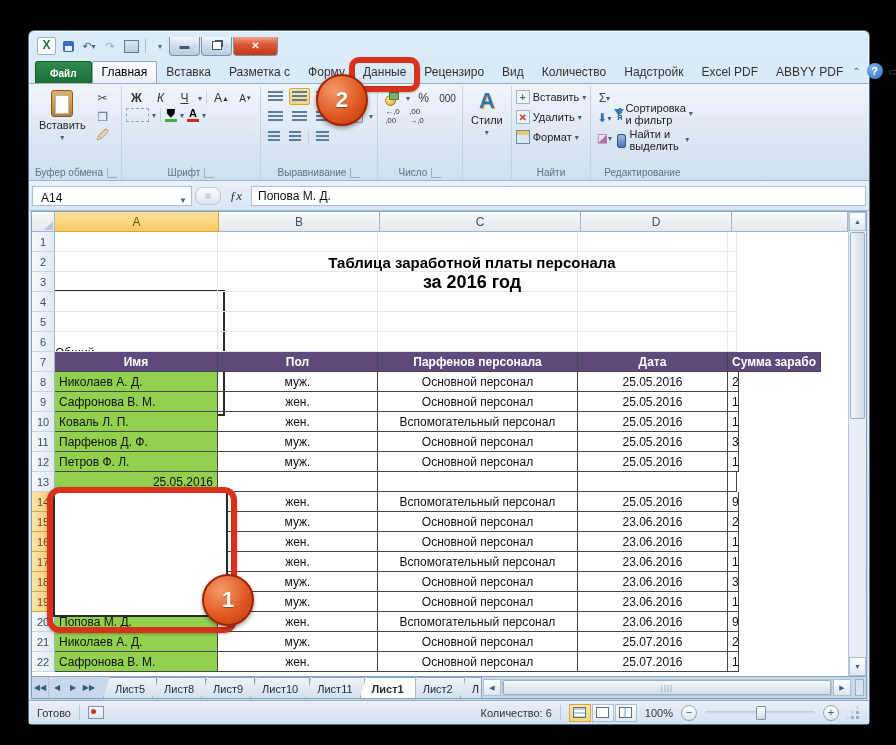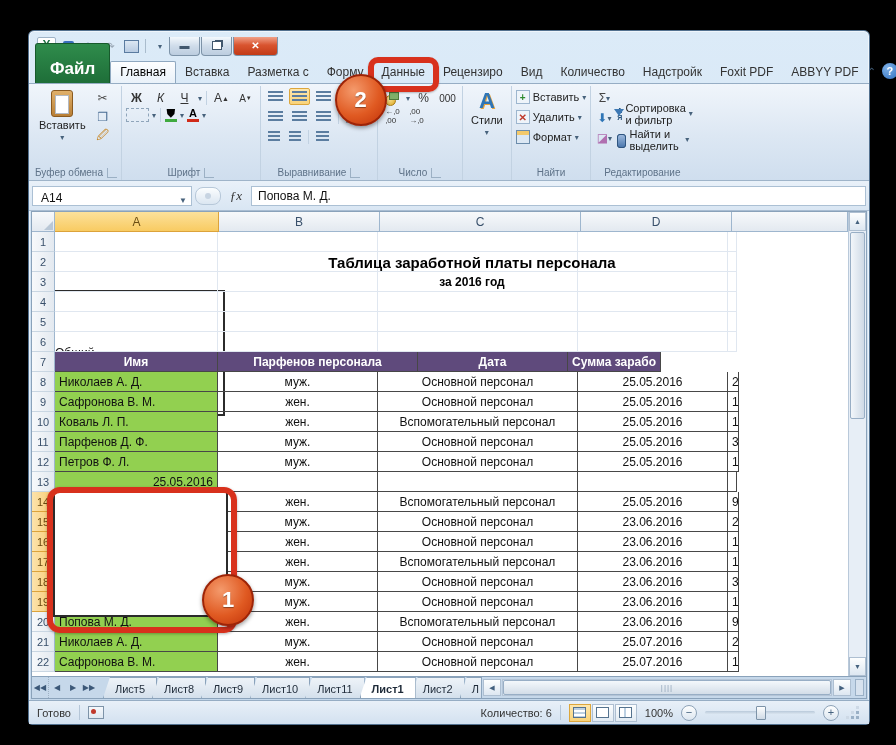--- a/index.html
+++ b/index.html
@@ -23,21 +23,21 @@
   .title-text{flex:1;text-align:center;font-size:12px;color:#222;}
   .winbtns{display:flex;gap:1px;}
   .wbtn{width:29px;height:18px;border:1px solid #7d93a8;border-top:none;border-radius:0 0 4px 4px;
     background:linear-gradient(#f3f8fc,#cfdcea 50%,#bccddf);display:flex;align-items:center;justify-content:center;
     font-size:10px;color:#41576d;}
   .wbtn.close{width:43px;background:linear-gradient(#f0a188,#d9542f 45%,#c23a16);color:#fff;font-weight:bold;}
   .restore-glyph{width:8px;height:7px;border:1px solid #41576d;background:#fff;box-shadow:2px -2px 0 -1px #41576d;}
   
   .tabrow{height:24px;display:flex;align-items:flex-end;padding:0 6px;position:relative;}
   .file-tab{background:linear-gradient(#2f8c4c,#1e6e38);border:1px solid #175a2c;border-bottom:none;
-    color:#fff;font-weight:bold;font-size:17px;padding:15px 14px 4px;border-radius:3px 3px 0 0;}
+    color:#fff;font-weight:bold;font-size:10px;padding:6px 14px 4px;border-radius:3px 3px 0 0;}
   .rtab{font-size:12px;color:#333;padding:3px 9px 4px;position:relative;white-space:nowrap;}
   .rtab.active{background:linear-gradient(#fdfeff,#e9f1f9);border:1px solid #8fa8c0;border-bottom:none;
     border-radius:2px 2px 0 0;color:#000;}
   .tabrow-right{margin-left:auto;display:flex;align-items:center;gap:6px;padding-bottom:4px;}
   .mini{font-size:10px;color:#44607c;}
   .helpbtn{width:16px;height:16px;border-radius:50%;background:radial-gradient(circle at 35% 30%,#7fb2e8,#2f6fc0);
     color:#fff;font-size:11px;font-weight:bold;text-align:center;line-height:16px;}
   .tab-ring{position:absolute;left:-5px;right:-5px;top:-5px;bottom:-9px;border:6px solid #d8311c;
     border-radius:10px;pointer-events:none;z-index:55;box-shadow:0 1px 2px rgba(0,0,0,.25);}
   .balloon{position:absolute;width:48px;height:48px;border-radius:50%;z-index:60;
@@ -219,21 +219,21 @@
     <span id="tab-strip" style="display:flex;align-items:flex-end;">
         <span class="rtab active">Главная</span>
         <span class="rtab">Вставка</span>
         <span class="rtab">Разметка с</span>
         <span class="rtab">Форму</span>
         <span class="rtab">Данные<span class="tab-ring"></span><span class="balloon b2">2</span></span>
         <span class="rtab">Рецензиро</span>
         <span class="rtab">Вид</span>
         <span class="rtab">Количество</span>
         <span class="rtab">Надстройк</span>
-        <span class="rtab">Foxit PDF</span>
+        <span class="rtab">Excel PDF</span>
         <span class="rtab">ABBYY PDF</span>
       </span>
     <span class="tabrow-right">
       <span class="mini">⌃</span>
       <span class="helpbtn">?</span>
       <span class="mini">▭</span>
 
     </span>
   </div>
 
@@ -491,21 +491,21 @@
           <div class="grow">
             <div class="rowhead">3</div>
             <div class="gcell cA"></div>
             <div class="gcell cB ctr"></div>
             <div class="gcell cC ctr"></div>
             <div class="gcell cD ctr"></div>
             <div class="gcell cE rgt sum">
               <span></span>
             </div>
           </div>
-          <div class="title-ov" style="top: 40px; font-size: 12px;">за 2016 год</div>
+          <div class="title-ov" style="top: 40px; font-size: 18px;">за 2016 год</div>
           <div class="grow">
             <div class="rowhead">4</div>
             <div class="gcell cA"></div>
             <div class="gcell cB ctr"></div>
             <div class="gcell cC ctr"></div>
             <div class="gcell cD ctr"></div>
             <div class="gcell cE rgt sum">
               <span></span>
             </div>
           </div>
@@ -525,20 +525,21 @@
             <div class="gcell cB ctr"></div>
             <div class="gcell cC ctr"></div>
             <div class="gcell cD ctr"></div>
             <div class="gcell cE rgt sum">
               <span></span>
             </div>
           </div>
           <div class="grow">
             <div class="rowhead">7</div>
             <div class="gcell cA hdr tb">Имя</div>
+            <div class="gcell cB hdr tb">Пол</div>
             <div class="gcell cC hdr tb">Парфенов персонала</div>
             <div class="gcell cD hdr tb">Дата</div>
             <div class="gcell cE hdr clip tb">Сумма зарабо</div>
           </div>
           <div class="grow">
             <div class="rowhead">8</div>
             <div class="gcell cA tb green">Николаев А. Д.</div>
             <div class="gcell cB ctr tb">муж.</div>
             <div class="gcell cC ctr tb">Основной персонал</div>
             <div class="gcell cD ctr tb">25.05.2016</div>

